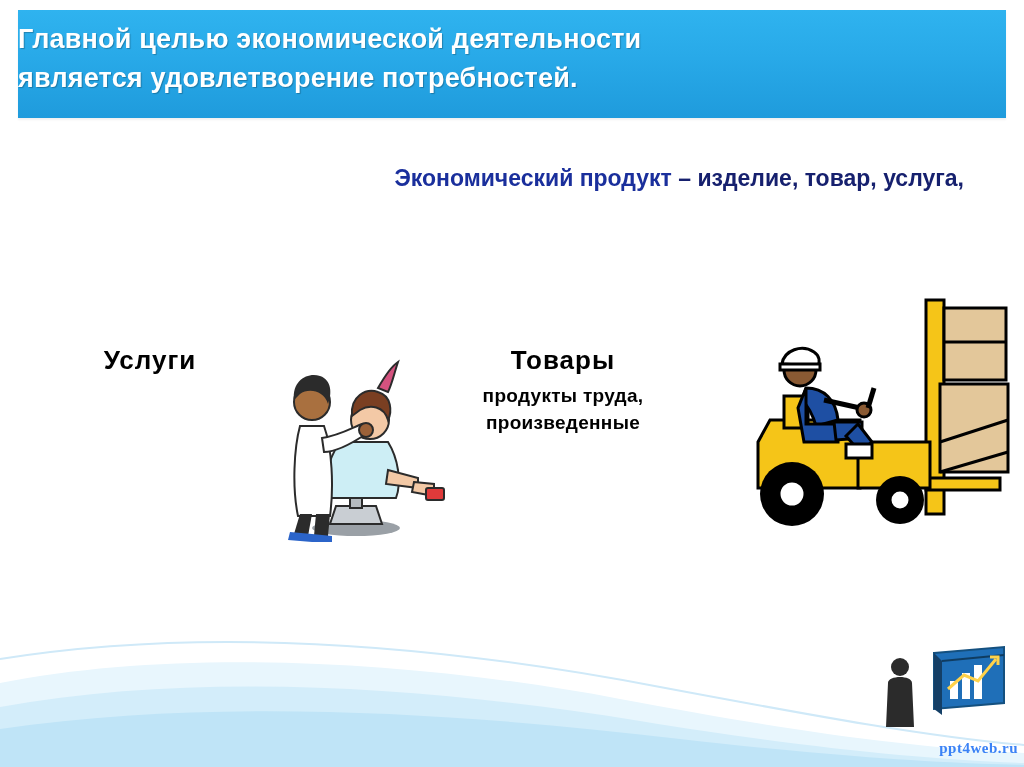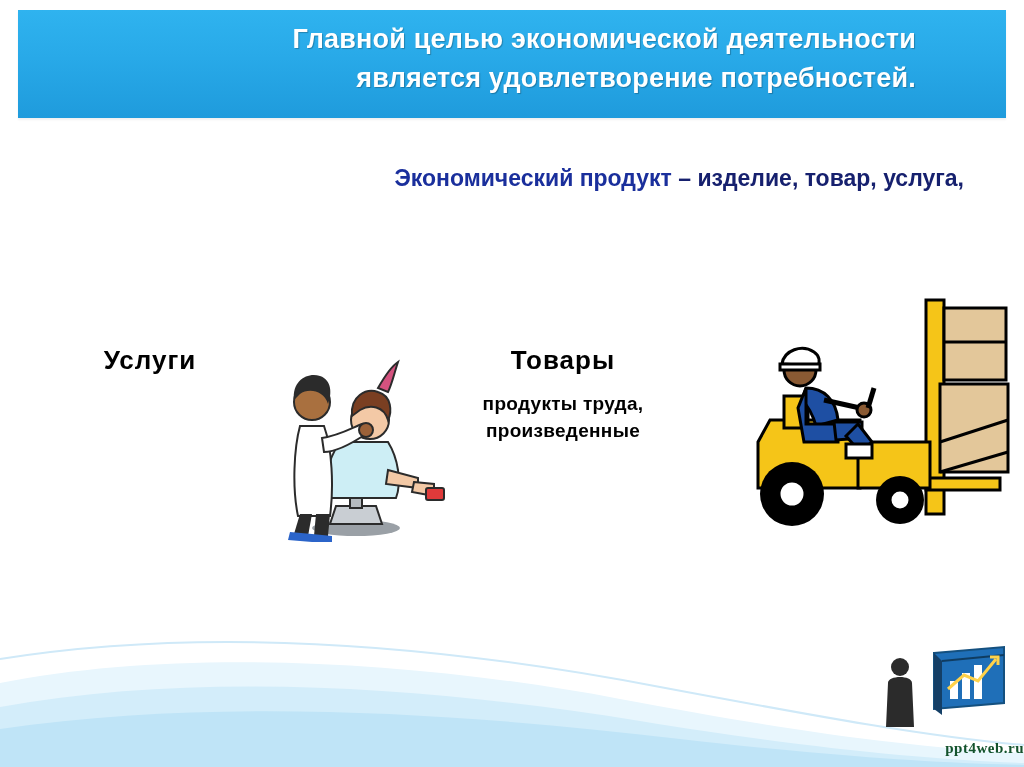--- a/index.html
+++ b/index.html
@@ -29,21 +29,21 @@
     width: 988px;
     height: 108px;
     background: linear-gradient(180deg, #2fb3ef 0%, #28a9e8 45%, #1f9bdc 100%);
     box-shadow: 0 2px 2px rgba(0,0,0,0.06);
   }
   .header-title {
     position: absolute;
     left: 18px;
     top: 20px;
     width: 898px;
-    text-align: right;
+    text-align: left;
     color: #ffffff;
     font-weight: bold;
     font-size: 27px;
     line-height: 39px;
     letter-spacing: 0.2px;
     text-shadow: 1px 1px 1px rgba(0,0,0,0.25);
   }
 
   
   .definition {
@@ -69,21 +69,21 @@
   
   .col {
     position: absolute;
     text-align: center;
     color: #000000;
   }
   .col-heading {
     font-size: 26px;
     font-weight: bold;
     letter-spacing: 1px;
-    margin-bottom: 14px;
+    margin-bottom: 6px;
   }
   .col-body {
     font-size: 19px;
     font-weight: bold;
     line-height: 27px;
     letter-spacing: 0.3px;
   }
   #col-services { left: 20px; top: 345px; width: 260px; }
   #col-goods    { left: 432px; top: 345px; width: 262px; }
 
@@ -116,25 +116,25 @@
   
   .logo-block {
     position: absolute;
     right: 12px;
     bottom: 36px;
     width: 140px;
     height: 90px;
   }
   .logo-caption {
     position: absolute;
-    right: 0;
+    right: 6px;
     bottom: 10px;
     font-size: 15px;
     font-weight: bold;
-    color: #14532d;
+    color: #3b82f6;
     letter-spacing: 0.5px;
     font-family: "Liberation Serif", serif;
   }
 </style>
 </head>
 <body>
 
 <div class="slide">
 
   <div class="header-band"></div>

